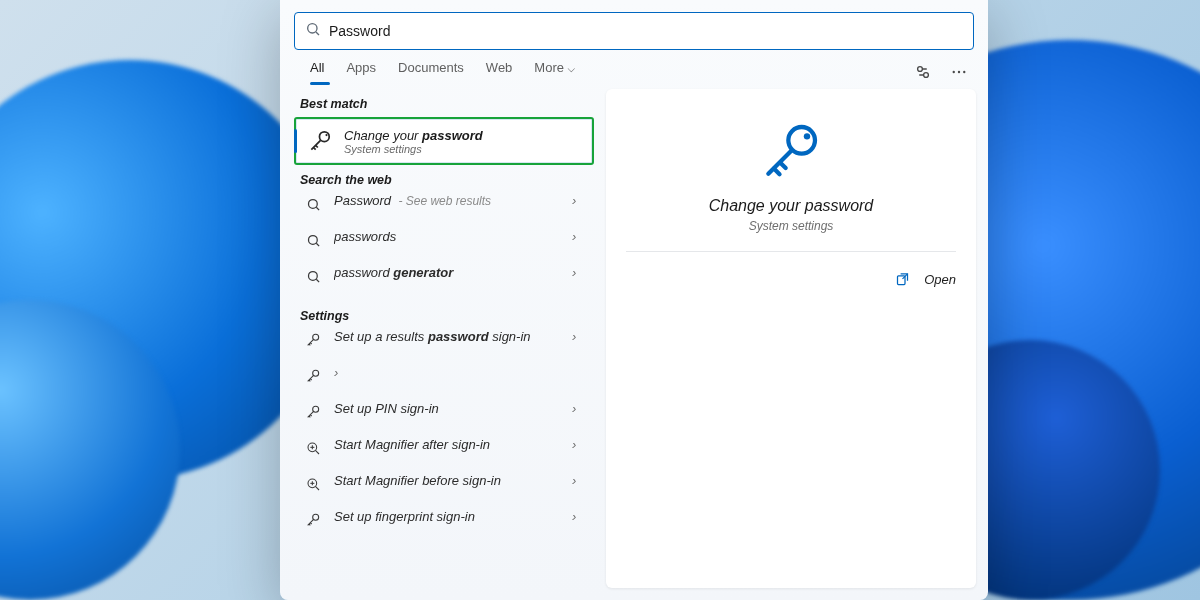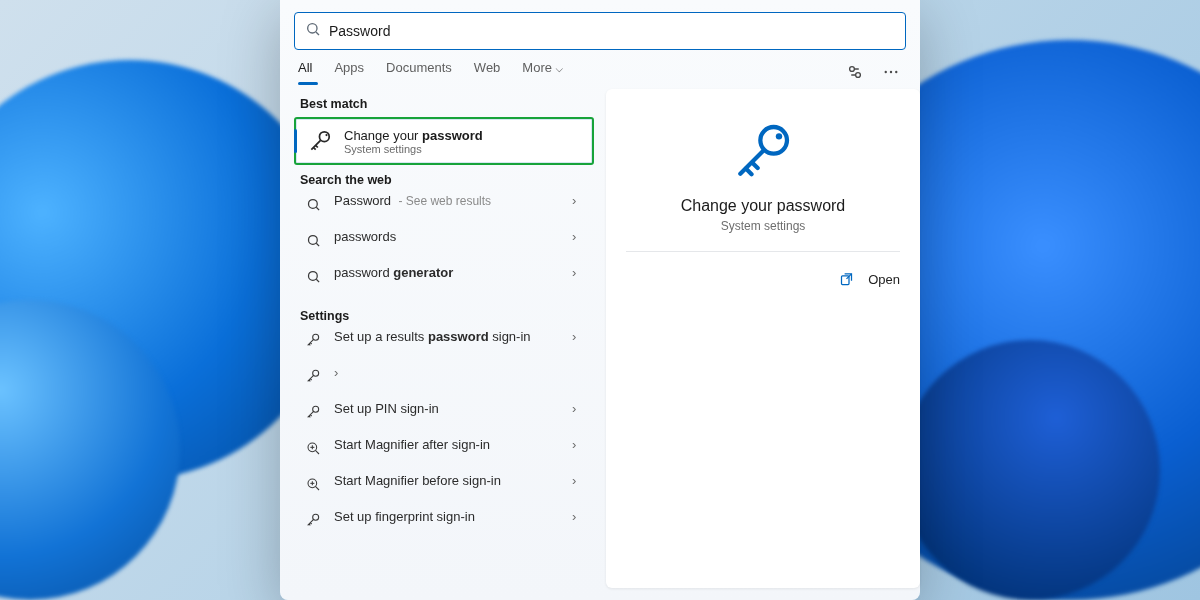--- a/index.html
+++ b/index.html
@@ -10,43 +10,43 @@
       position: relative;
     }
     .wallpaper { position: absolute; inset: 0; z-index: 0; overflow: hidden; }
     .petal { position: absolute; border-radius: 50%; filter: blur(2px); }
     .p1 { width: 420px; height: 420px; left: -80px; top: 60px; background: radial-gradient(circle at 35% 30%, #4db2ff 0%, #0a6fd9 55%, #044a9a 100%); transform: rotate(-20deg); }
     .p2 { width: 560px; height: 560px; right: -150px; top: 40px; background: radial-gradient(circle at 40% 40%, #3a8fff 0%, #0a5fd1 50%, #023a7a 100%); transform: rotate(25deg); }
     .p3 { width: 300px; height: 300px; left: -120px; top: 300px; background: radial-gradient(circle at 40% 30%, #6bc2ff 0%, #1273d6 60%, #054d9d 100%); }
     .p4 { width: 260px; height: 260px; right: 40px; top: 340px; background: radial-gradient(circle at 60% 30%, #1e5fd6 0%, #02347b 80%); }
 
     .panel {
-      position: absolute; left: 280px; top: 0; width: 640px; height: 600px;
+      position: absolute; left: 280px; top: 0; width: 708px; height: 600px;
       background: linear-gradient(180deg, #f9fbfd 0%, #f3f6fa 100%);
       border-radius: 0 0 8px 8px; box-shadow: 0 15px 60px rgba(0,0,0,0.25);
       z-index: 5; display: flex; flex-direction: column;
     }
     .search-wrap { padding: 12px 14px 0 14px; }
     .search-box {
       display: flex; align-items: center; background: #fff; height: 38px;
       border: 1px solid #0067c0; border-radius: 4px; padding: 0 10px;
     }
     .search-box svg { width: 16px; height: 16px; color: #5f6a76; }
     .search-input { flex: 1; border: none; outline: none; font-size: 14px; padding: 0 8px; color: #1b1b1b; background: transparent; }
 
-    .tabs-row { display: flex; align-items: center; padding: 10px 18px 0 18px; }
+    .tabs-row { display: flex; align-items: center; padding: 10px 18px 0 18px; margin-left: 12px; }
     .tabs { display: flex; gap: 22px; font-size: 13px; color: #5f5f5f; }
     .tab { cursor: pointer; padding-bottom: 8px; position: relative; }
     .tab.active { color: #202020; }
     .tab.active::after { content: ""; position: absolute; left: 0; bottom: -2px; width: 20px; height: 3px; background: #0067c0; border-radius: 2px; }
     .spacer { flex: 1; }
     .top-icons { display: flex; gap: 14px; color: #4a4a4a; }
     .icon-btn { width: 22px; height: 22px; display: inline-flex; align-items: center; justify-content: center; cursor: pointer; }
 
-    .body { display: flex; flex: 1; min-height: 0; padding: 6px 0 12px 14px; gap: 12px; }
+    .body { display: flex; flex: 1; min-height: 0; padding: 6px 12px 12px 14px; gap: 12px; font-style: italic; }
     .left { width: 300px; overflow-y: auto; }
     .right { flex: 1; background: #fff; border-radius: 6px; box-shadow: 0 1px 3px rgba(0,0,0,0.08); padding: 24px 20px 0 20px; }
 
     .sect-label { font-size: 12.5px; font-weight: 600; color: #1b1b1b; padding: 8px 6px 6px 6px; }
 
     .best-match {
       border: 2px solid #17a33a; border-radius: 3px; background: #fff;
       display: flex; align-items: center; padding: 8px 10px; position: relative;
       box-shadow: inset 0 0 0 1px #d6e6f2;
     }

